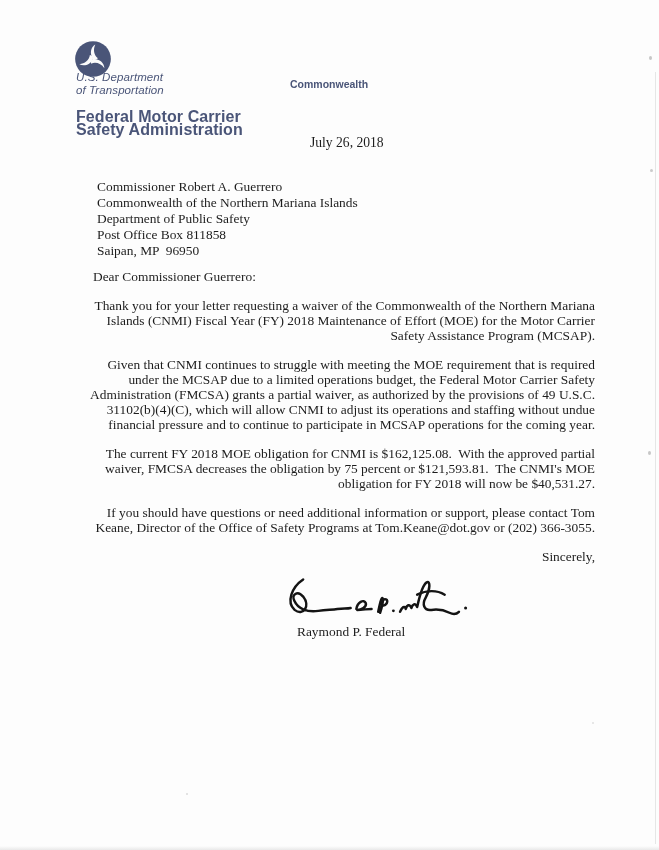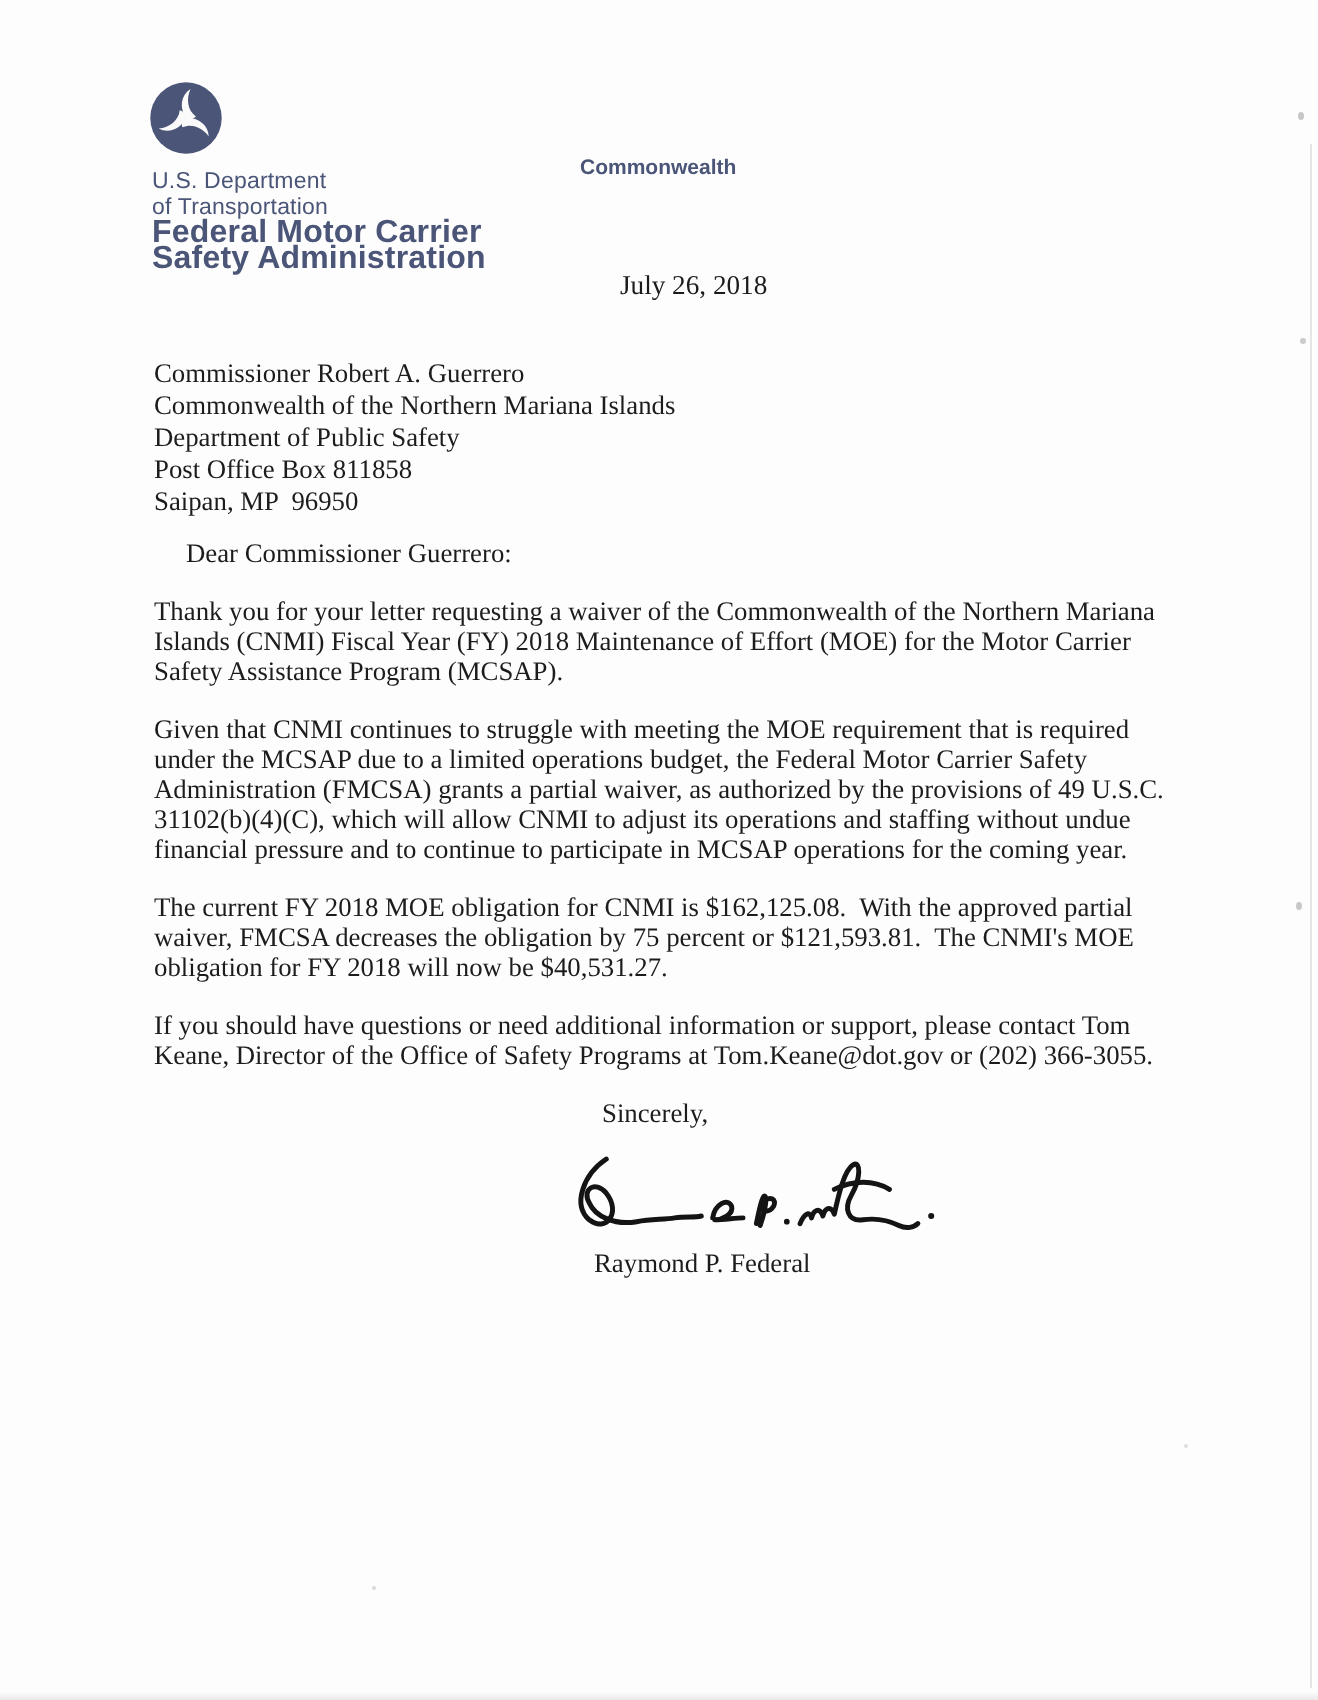--- a/index.html
+++ b/index.html
@@ -14,24 +14,24 @@
     background: #fdfdfd;
     overflow: hidden;
     font-family: "Liberation Serif", serif;
     color: #1c1c1c;
   }
 
   
   .letterhead { position: absolute; left: 0; top: 0; width: 659px; height: 160px; }
   .dot-logo { position: absolute; left: 74px; top: 40px; width: 38px; height: 38px; }
   .dept-block {
-    position: absolute; left: 76px; top: 85px;
+    position: absolute; left: 76px; top: 71px;
     font-family: "Liberation Sans", sans-serif;
     font-size: 11.5px; line-height: 12.5px;
-    color: #4a5578; letter-spacing: 0.1px;
+    color: #4a5578; letter-spacing: 0.1px; font-style: italic;
   }
   .agency-block {
     position: absolute; left: 76px; top: 111px;
     font-family: "Liberation Sans", sans-serif;
     font-size: 16px; line-height: 12.5px; font-weight: bold;
     color: #4a5578; letter-spacing: 0.1px;
   }
   .office-title {
     position: absolute; left: 290px; top: 78px;
     font-family: "Liberation Sans", sans-serif;
@@ -47,25 +47,25 @@
   
   .date-line {
     position: absolute; left: 310px; top: 135px;
     font-size: 13.6px;
   }
   .body-flow {
     position: absolute; left: 77px; top: 179px; width: 518px;
     font-size: 13.4px; line-height: 15px;
   }
   .recipient { margin: 0 0 10px 0; line-height: 16px; }
-  .recipient div { white-space: pre-wrap; }
+  .recipient div { white-space: pre-wrap; margin-left: 20px; }
   .salutation { margin: 0 0 14px 16px; }
-  .body-flow p { margin: 0 0 14px 0; white-space: pre-wrap; }
+  .body-flow p { margin: 0 0 14px 0; white-space: pre-wrap; text-align: right; }
 
-  .closing { margin: 4px 0 6px 224px; }
+  .closing { margin: 4px 0 6px 224px; text-align: right; }
   .signature-wrap { margin: 0 0 0 205px; height: 52px; }
   .signer-name { margin: 2px 0 0 220px; }
 
   
   .scan-edge-line {
     position: absolute; right: 3px; top: 72px; bottom: 6px; width: 1.5px;
     background: #e3e3e3; opacity: 0.9;
   }
   .scan-bottom-shade {
     position: absolute; left: 0; right: 0; bottom: 0; height: 4px;

